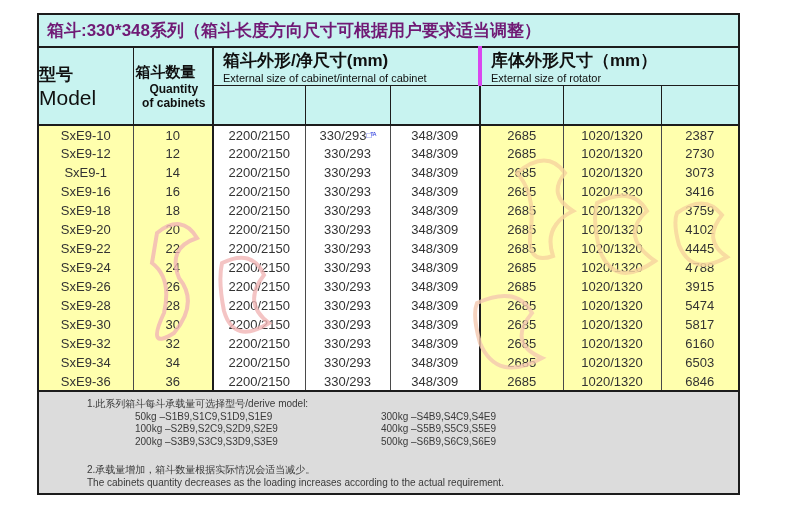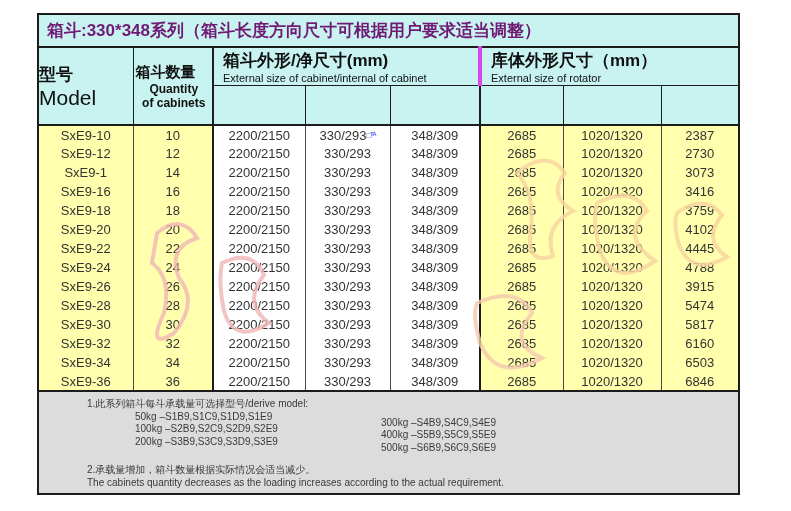--- a/index.html
+++ b/index.html
@@ -40,21 +40,21 @@
   td.yellow { background: #ffffad; }
   td.white  { background: #ffffff; }
   td.strong { border-right-width: 2px; border-right-color: #1c1c1c; }
   .marker { font-size: 8px; color: #2233dd; vertical-align: 2px; letter-spacing: -1px; }
 
   
   .foot-cell { background: #dcdcdc; border-top: 2px solid #1c1c1c; height: 91px;
     vertical-align: top; padding: 6px 10px 4px 10px; }
   .foot-cell, .foot-cell div { font-size: 10px; color: #3a3a3a; line-height: 12.5px; padding-left: 24px; }
   .note-cols { position: relative; }
-  .note-col-right { position: absolute; left: 270px; top: 6px; }
+  .note-col-right { position: absolute; left: 270px; top: 0; }
   .note2-en { padding-left: 6px; }
 
   
   .watermark { position: absolute; left: 0; top: 0; pointer-events: none; }
 </style>
 </head>
 <body>
 
 <div class="sheet">
   <table class="outer">

